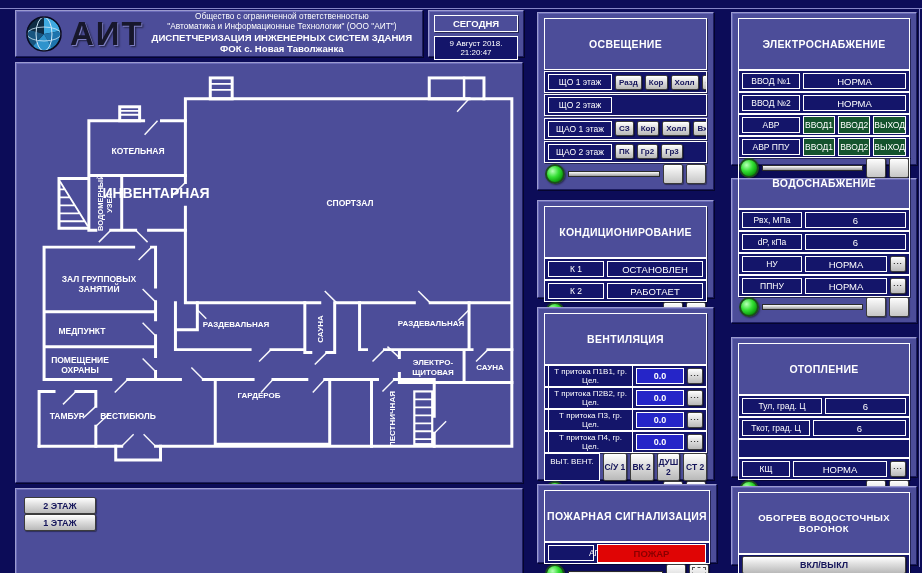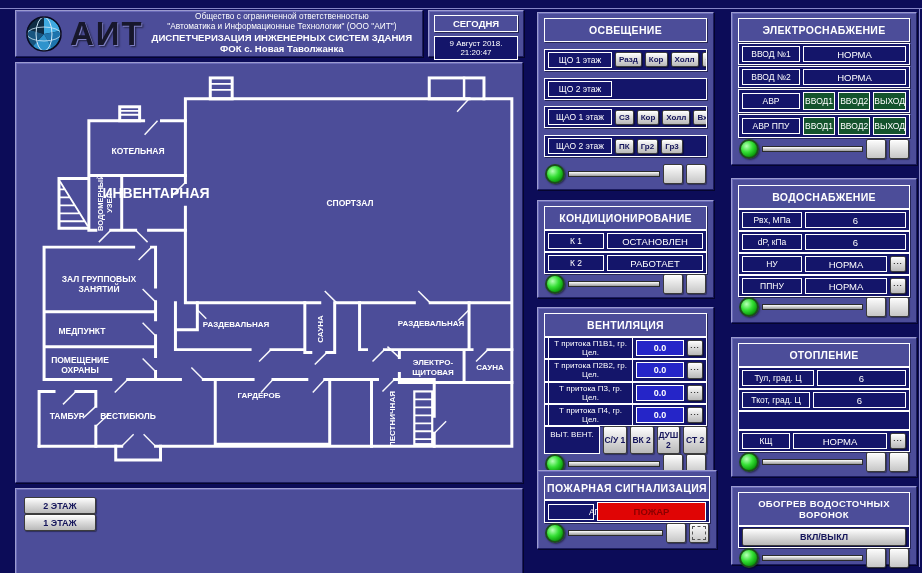--- a/index.html
+++ b/index.html
@@ -15,21 +15,21 @@
   .panel{
     position:absolute;background:#4c4d99;
     border:1px solid #9b9bd0;border-right-color:#1b1b5e;border-bottom-color:#1b1b5e;
     box-shadow:inset 1px 1px 0 #6a6ab8,1px 1px 0 #05052e;
     display:flex;flex-direction:column;justify-content:space-between;
     padding:5px 6px;box-sizing:border-box;
   }
   .ptitle{
     border:1px solid #fff;box-shadow:1px 1px 0 rgba(0,0,20,.5);
     color:#fff;font-size:10.5px;font-weight:700;text-align:center;
-    padding:5px 0;letter-spacing:.3px;flex-shrink:0;
+    padding:19px 0;letter-spacing:.3px;flex-shrink:0;
   }
   .row{
     border:1px solid #fff;background:#14156a;box-shadow:1px 1px 0 rgba(0,0,20,.5);
     display:flex;align-items:center;gap:3px;padding:2px 3px;min-height:16px;overflow:hidden;
   }
   .lbl{
     border:1px solid #fff;background:#14156a;color:#fff;
     font-size:8.5px;text-align:center;padding:2px 2px;flex-shrink:0;box-sizing:border-box;
   }
   .valbox{
@@ -92,21 +92,21 @@
   .rlabel.wrap{white-space:normal;}
   .rlabel.vert{transform:translate(-50%,-50%) rotate(-90deg);}
 
   .bleft{left:15px;top:488px;width:508px;height:96px;justify-content:flex-start;padding:8px;}
   .fbtn{width:72px;font-size:9px;padding:2.5px 0;}
 
   
   .p-light{left:537px;top:12px;width:177px;height:178px;}
   .p-hvac{left:537px;top:200px;width:177px;height:98px;}
   .p-vent{left:537px;top:307px;width:177px;height:173px;}
-  .p-fire{left:537px;top:470px;width:180px;height:79px;}
+  .p-fire{left:537px;top:484px;width:180px;height:79px;}
   .p-power{left:731px;top:12px;width:186px;height:153px;}
   .p-water{left:731px;top:178px;width:186px;height:145px;justify-content:flex-end;}
   .p-heat{left:731px;top:337px;width:186px;height:140px;}
   .p-drain{left:731px;top:486px;width:186px;height:79px;}
 </style>
 </head>
 <body>
 
 <div class="hairline-top"></div>
 <div class="hairline-right"></div>
@@ -353,21 +353,21 @@
     <span class="led"></span>
     <span class="track"></span>
     <span class="sq"></span>
     <span class="sq"></span>
   </div>
 </div>
 
 <div class="panel p-heat">
   <div class="ptitle">ОТОПЛЕНИЕ</div>
   <div class="row">
-    <span class="lbl" style="width:72px;">Тул, град. Ц</span>
+    <span class="lbl" style="width:80px;">Тул, град. Ц</span>
     <span class="valbox">6</span>
   </div>
   <div class="row">
     <span class="lbl" style="width:68px;">Ткот, град. Ц</span>
     <span class="valbox">6</span>
   </div>
   <div class="row" style="min-height:13px;"></div>
   <div class="row">
     <span class="lbl" style="width:48px;">КЩ</span>
     <span class="valbox">НОРМА</span>

